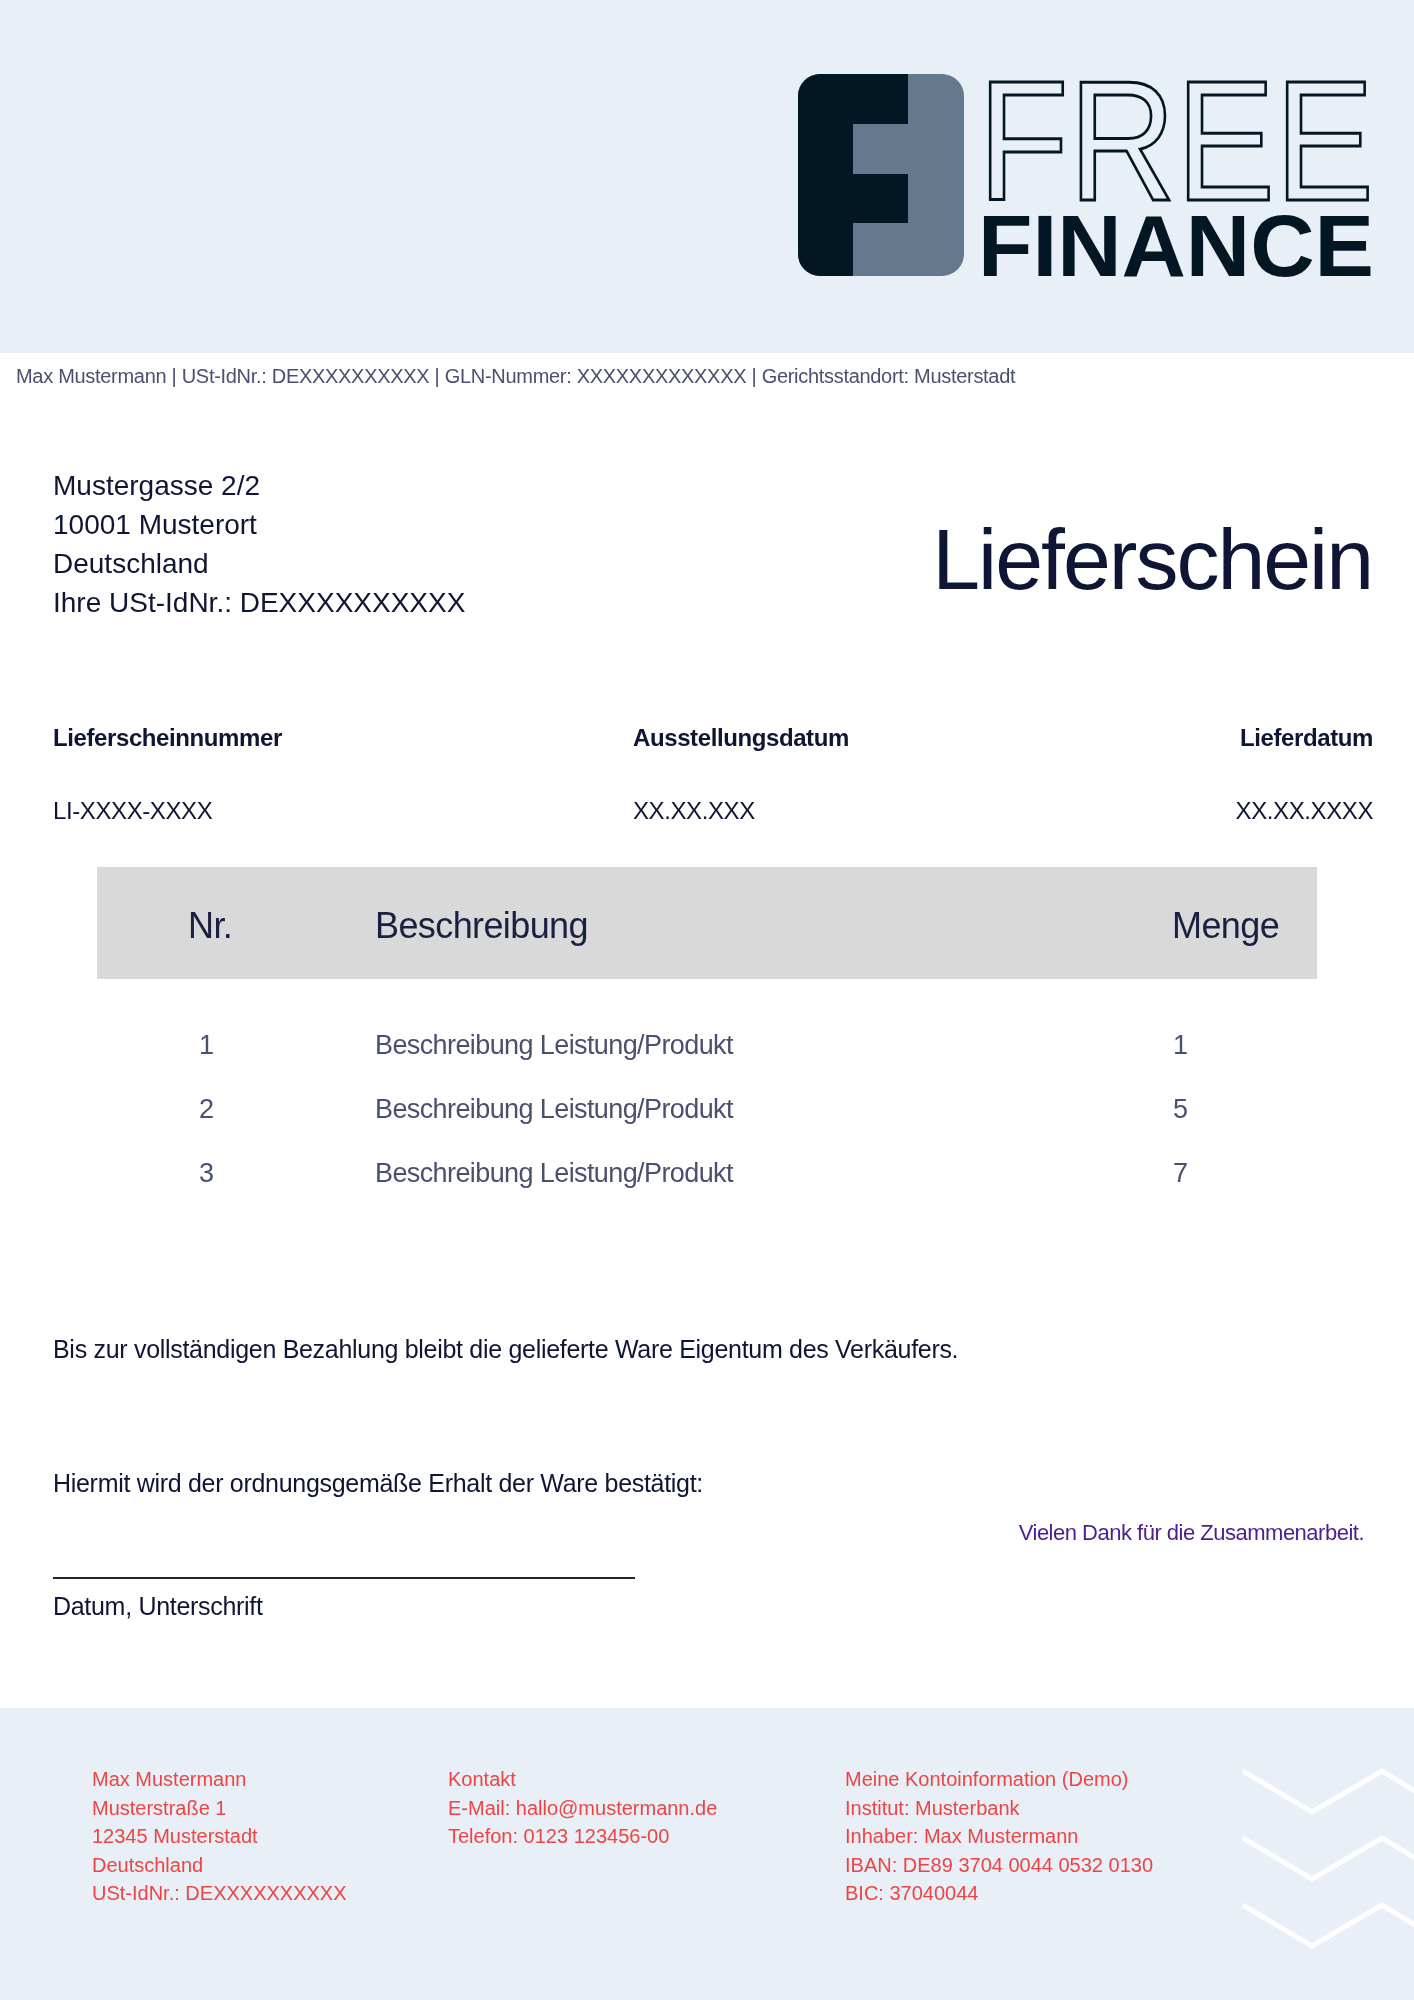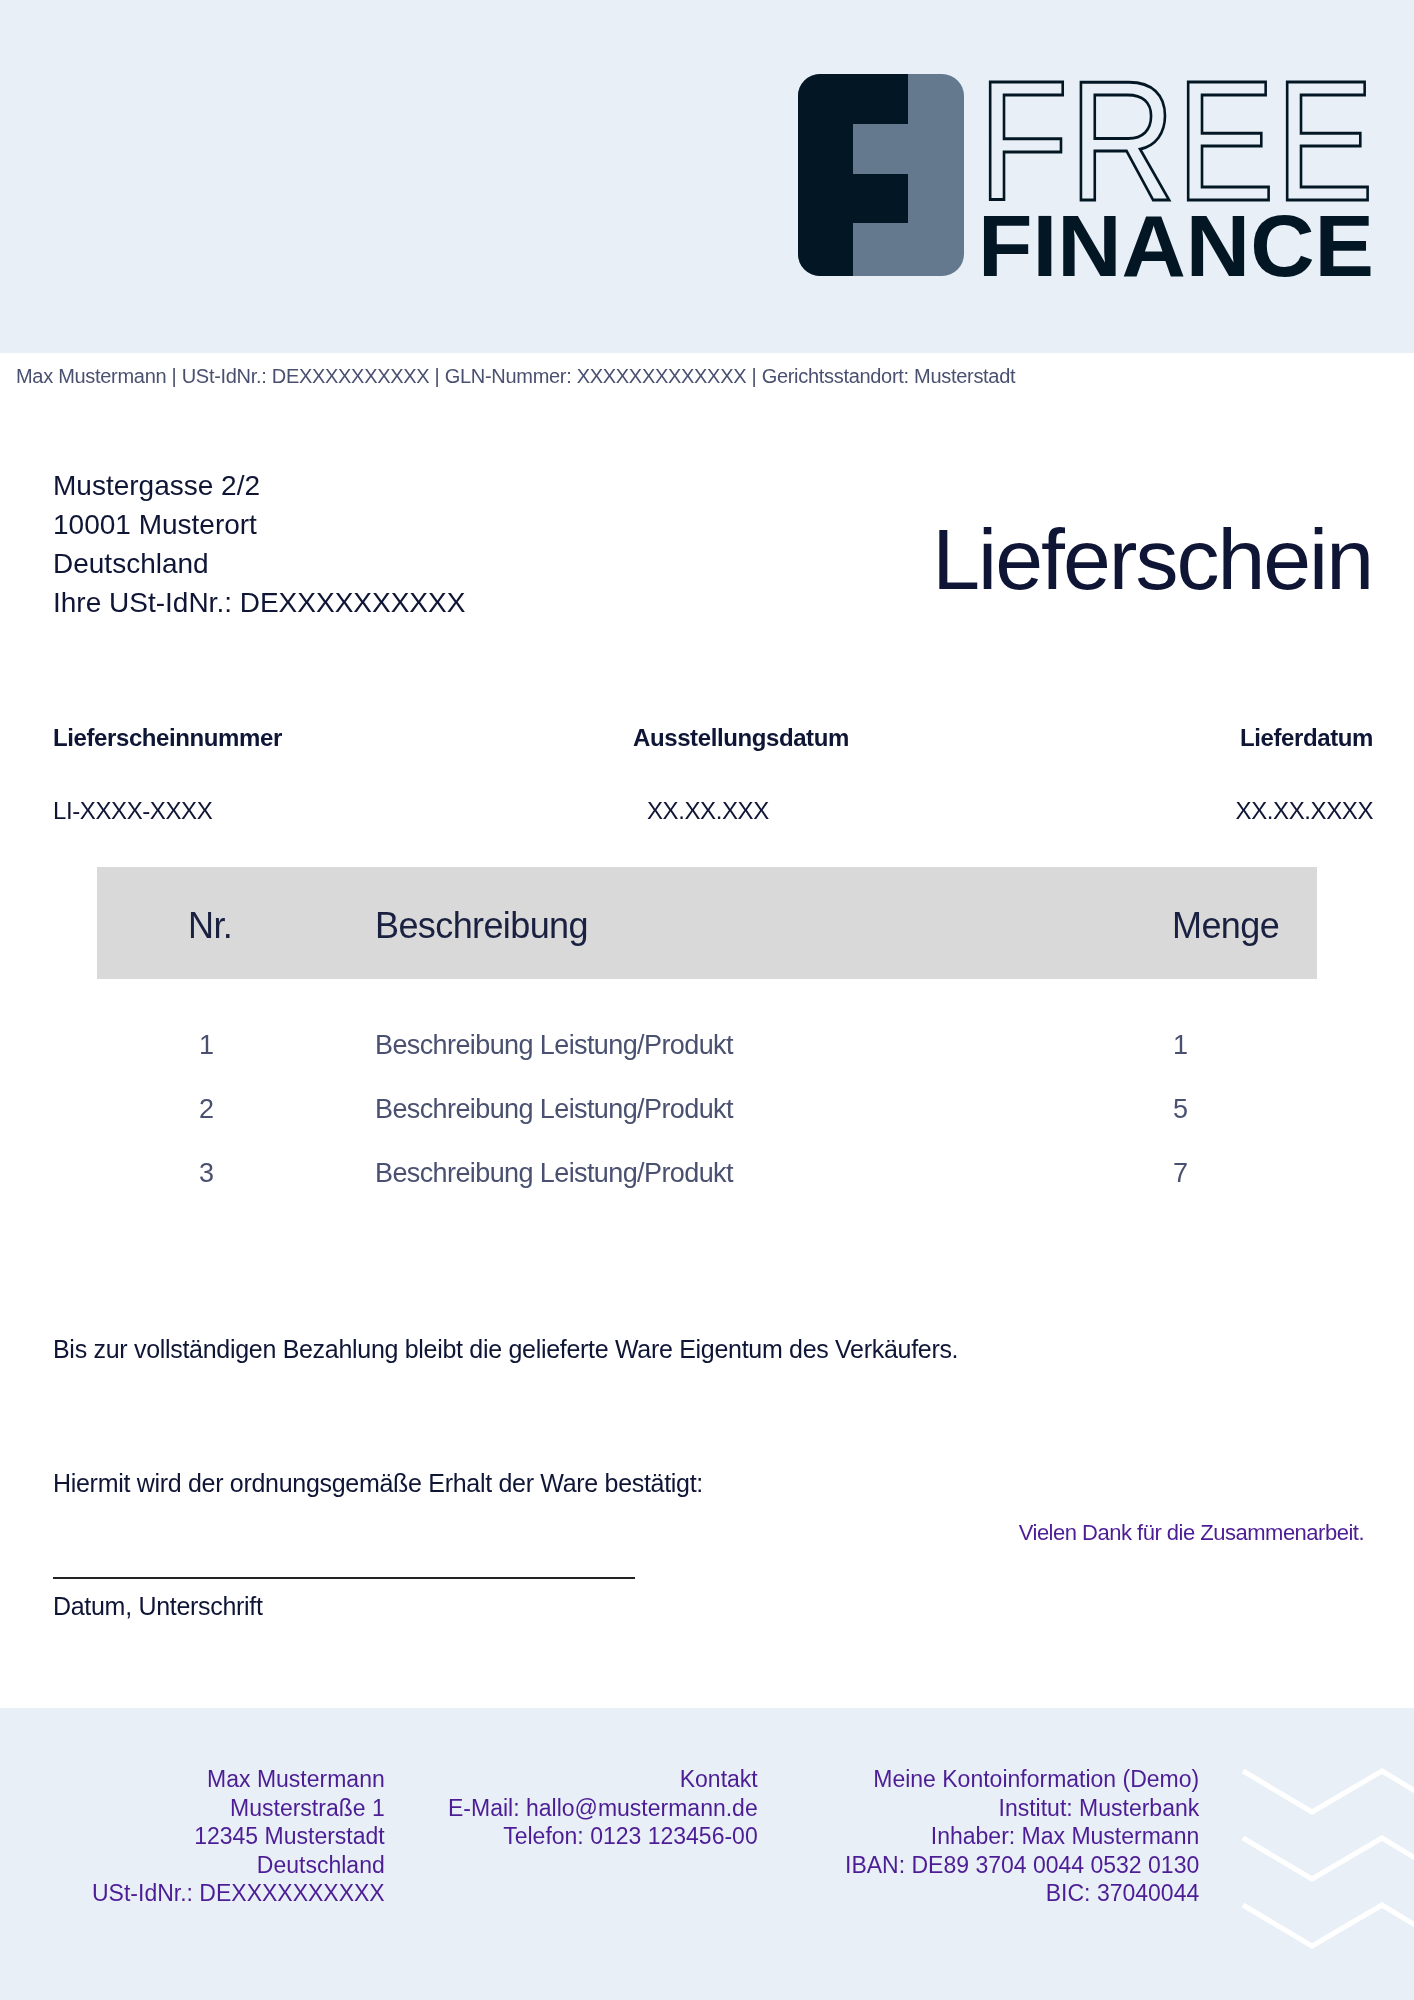--- a/index.html
+++ b/index.html
@@ -23,21 +23,21 @@
 
   .tbl-head { left: 97px; top: 867px; width: 1220px; height: 112px; background: #d9d9d9; }
   .th { top: 905px; font-size: 36px; color: #1a2040; letter-spacing: -0.6px; }
   .td { font-size: 27px; color: #4a5070; letter-spacing: -0.6px; }
 
   .note { left: 53px; font-size: 25px; color: #0f1535; letter-spacing: -0.3px; }
   .sig-line { left: 53px; top: 1577px; width: 582px; height: 2px; background: #222; }
   .thanks { right: 50px; top: 1520px; font-size: 22px; color: #4c1d95; letter-spacing: -0.5px; font-weight: 300; }
 
   .footer-band { left: 0; top: 1708px; width: 1414px; height: 292px; background: #e8eff6; }
-  .footer-col { top: 1765px; font-size: 23px; line-height: 28.6px; color: #4c1d95; text-align: right; }
+  .footer-col { top: 1765px; font-size: 20px; line-height: 28.6px; color: #ef4444; }
   .zigzag { left: 1220px; top: 1740px; }
 </style>
 </head>
 <body>
 
 <div class="abs header-band"></div>
 
 <div class="abs logo">
   <svg width="578" height="204" viewBox="0 0 578 204">
     <g>
@@ -56,21 +56,21 @@
   <div>10001 Musterort</div>
   <div>Deutschland</div>
   <div>Ihre USt-IdNr.: DEXXXXXXXXXX</div>
 </div>
 
 <div class="abs doc-title">Lieferschein</div>
 
 <div class="abs meta-label" style="left:53px;">Lieferscheinnummer</div>
 <div class="abs meta-value" style="left:53px;">LI-XXXX-XXXX</div>
 <div class="abs meta-label" style="left:633px;">Ausstellungsdatum</div>
-<div class="abs meta-value" style="left:647px;">XX.XX.XXX</div>
+<div class="abs meta-value" style="left:633px;">XX.XX.XXX</div>
 <div class="abs meta-label" style="right:41px;">Lieferdatum</div>
 <div class="abs meta-value" style="right:41px;">XX.XX.XXXX</div>
 
 <div class="abs tbl-head"></div>
 <div class="abs th" style="left:188px;">Nr.</div>
 <div class="abs th" style="left:375px;">Beschreibung</div>
 <div class="abs th" style="left:1136px;margin-left:36px;">Menge</div>
 
 <div>
   <div class="abs td" style="left:199px; top:1030px;">1</div>

